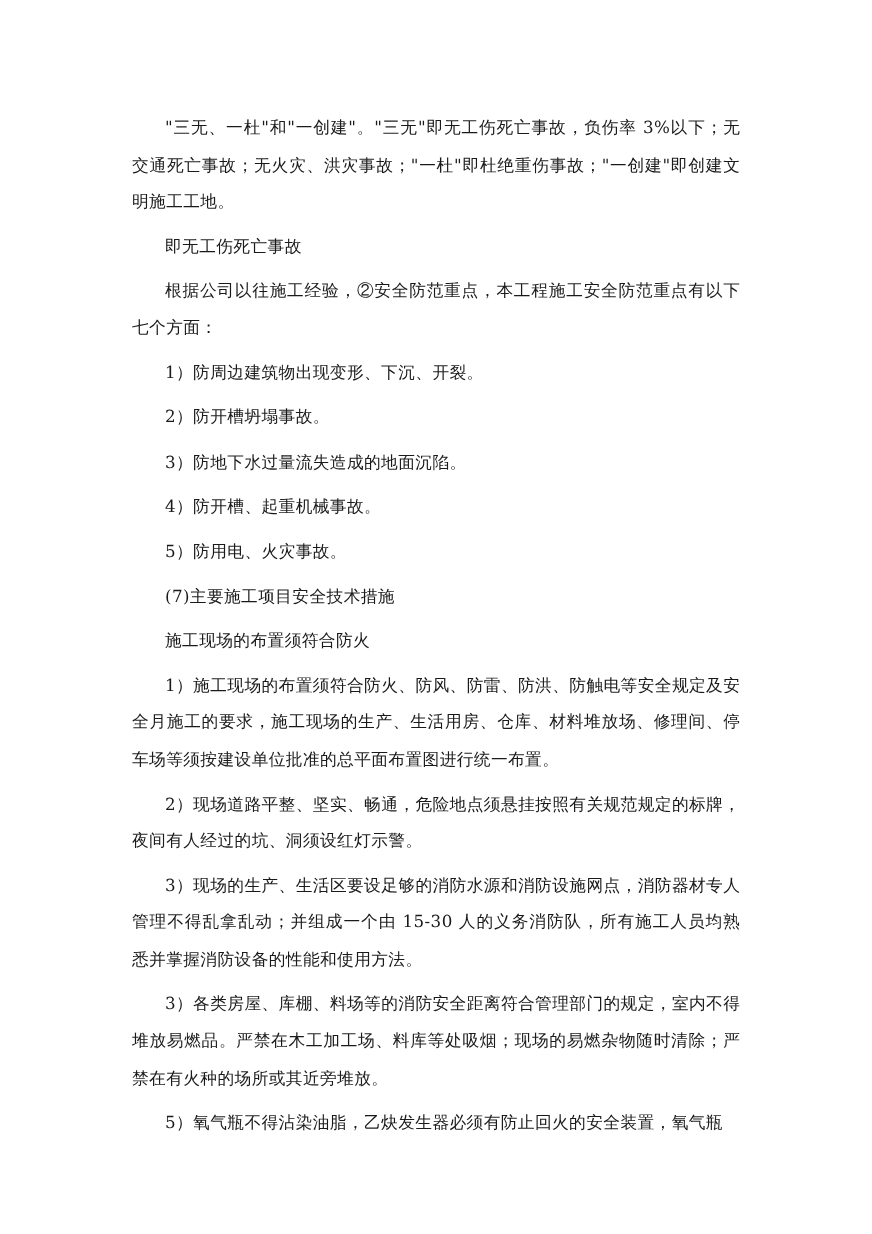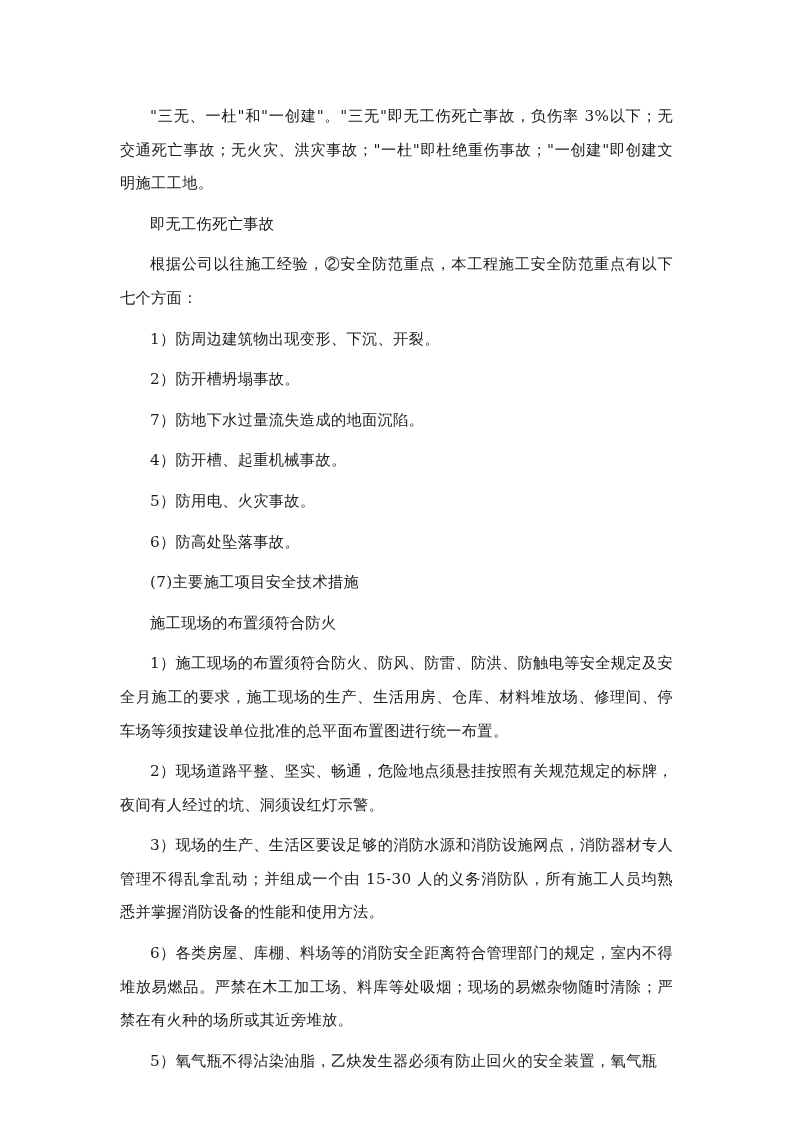--- a/index.html
+++ b/index.html
@@ -32,24 +32,23 @@
   </style>
 </head>
 <body>
 
 <div class="page">
   <p class="para">"三无、一杜"和"一创建"。"三无"即无工伤死亡事故，负伤率 3%以下；无交通死亡事故；无火灾、洪灾事故；"一杜"即杜绝重伤事故；"一创建"即创建文明施工工地。</p>
   <p class="para">即无工伤死亡事故</p>
   <p class="para">根据公司以往施工经验，②安全防范重点，本工程施工安全防范重点有以下七个方面：</p>
   <p class="para">1）防周边建筑物出现变形、下沉、开裂。</p>
   <p class="para">2）防开槽坍塌事故。</p>
-  <p class="para">7）防地下水过量流失造成的地面沉陷。</p>
+  <p class="para">3）防地下水过量流失造成的地面沉陷。</p>
   <p class="para">4）防开槽、起重机械事故。</p>
   <p class="para">5）防用电、火灾事故。</p>
-  <p class="para">6）防高处坠落事故。</p>
   <p class="para">(7)主要施工项目安全技术措施</p>
   <p class="para">施工现场的布置须符合防火</p>
   <p class="para">1）施工现场的布置须符合防火、防风、防雷、防洪、防触电等安全规定及安全月施工的要求，施工现场的生产、生活用房、仓库、材料堆放场、修理间、停车场等须按建设单位批准的总平面布置图进行统一布置。</p>
   <p class="para">2）现场道路平整、坚实、畅通，危险地点须悬挂按照有关规范规定的标牌，夜间有人经过的坑、洞须设红灯示警。</p>
   <p class="para">3）现场的生产、生活区要设足够的消防水源和消防设施网点，消防器材专人管理不得乱拿乱动；并组成一个由 15-30 人的义务消防队，所有施工人员均熟悉并掌握消防设备的性能和使用方法。</p>
-  <p class="para">6）各类房屋、库棚、料场等的消防安全距离符合管理部门的规定，室内不得堆放易燃品。严禁在木工加工场、料库等处吸烟；现场的易燃杂物随时清除；严禁在有火种的场所或其近旁堆放。</p>
+  <p class="para">3）各类房屋、库棚、料场等的消防安全距离符合管理部门的规定，室内不得堆放易燃品。严禁在木工加工场、料库等处吸烟；现场的易燃杂物随时清除；严禁在有火种的场所或其近旁堆放。</p>
   <p class="para">5）氧气瓶不得沾染油脂，乙炔发生器必须有防止回火的安全装置，氧气瓶</p>
 </div>
 
 </body></html>

